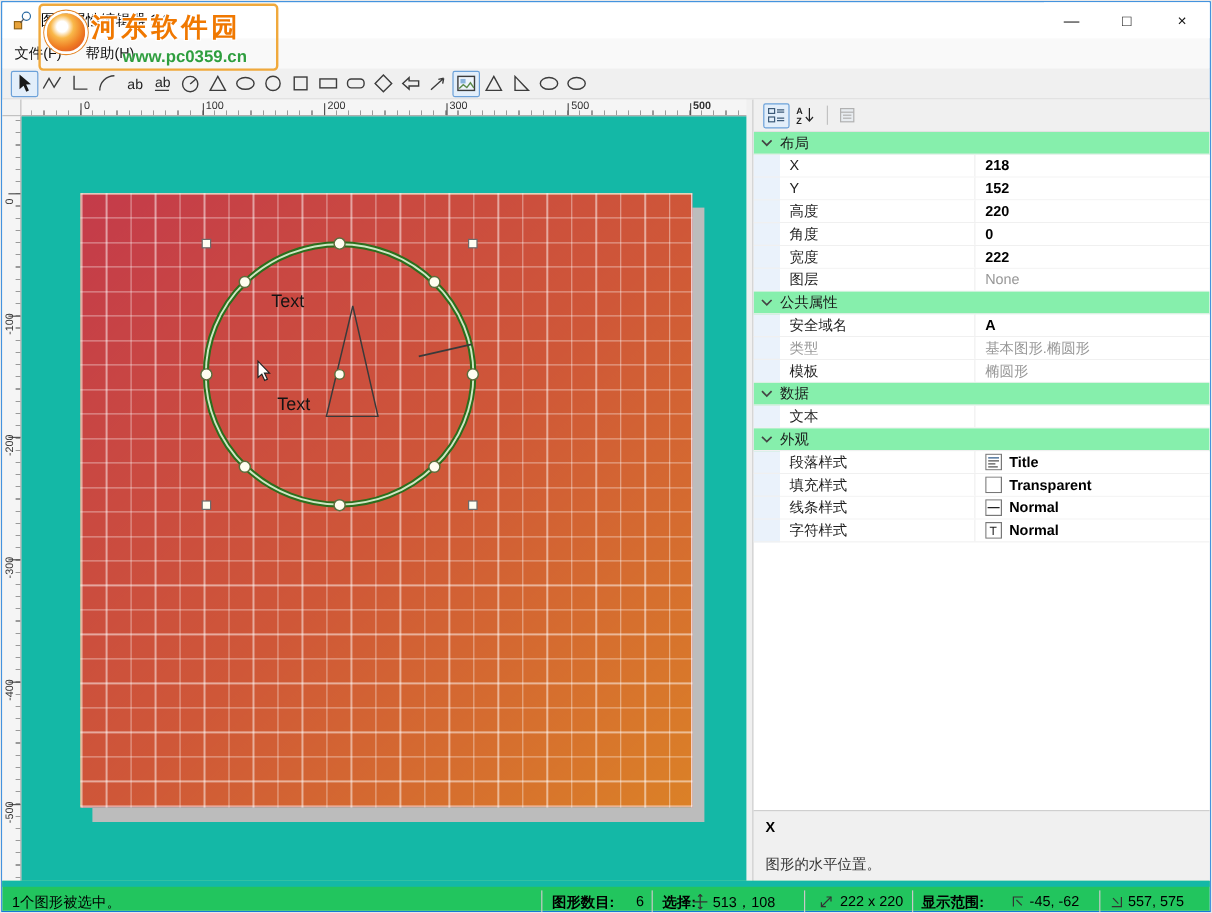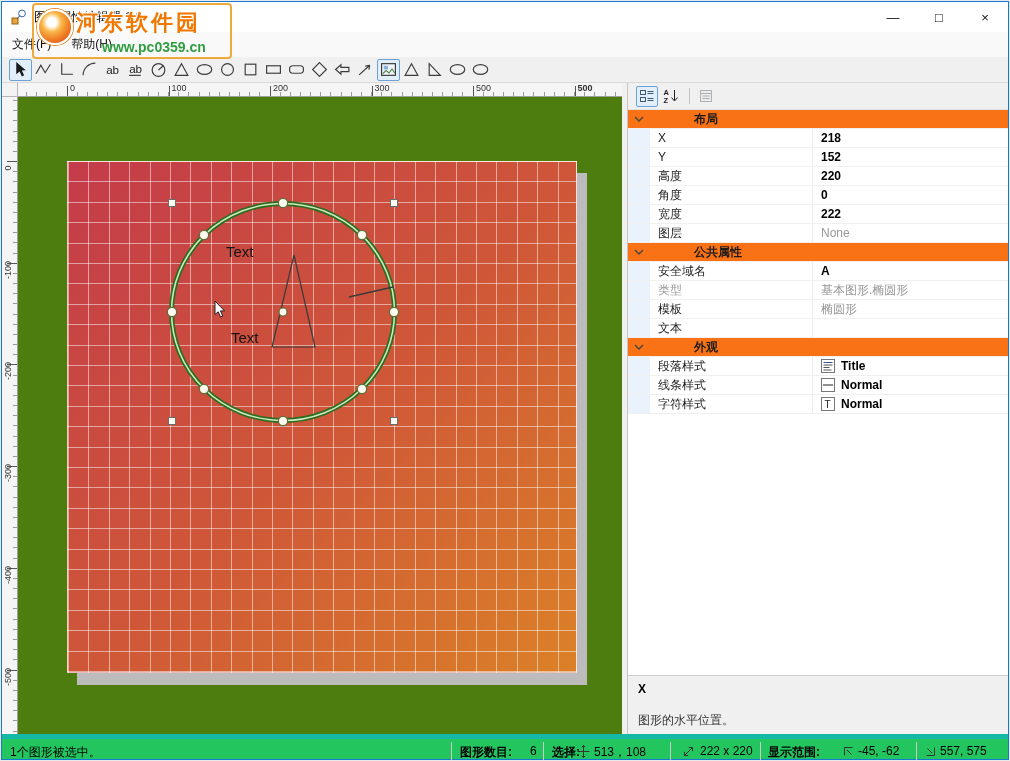--- a/index.html
+++ b/index.html
@@ -53,21 +53,21 @@
   .ruler-h .tick { position:absolute; bottom:0; width:1px; height:10px; background:#555; }
   .ruler-h .rlabel { position:absolute; top:0; font-size:9px; color:#333; }
   .ruler-v { position:absolute; left:0; top:14px; width:16px; bottom:0; background:#f5f5f5;
     border-right:1px solid #9f9f9f;
     background-image:repeating-linear-gradient(to bottom,#9a9a9a 0 1px,transparent 1px 10.17px);
     background-size:4px 640px; background-position:right 0 top 3px; background-repeat:no-repeat; }
   .ruler-v .tick { position:absolute; right:0; height:1px; width:10px; background:#555; }
   .ruler-v .rlabel { position:absolute; left:-9px; width:30px; text-align:center; font-size:9px;
     color:#333; transform:rotate(-90deg); }
 
-  .canvas { position:absolute; left:16px; top:14px; width:604px; bottom:0; background:#4d7c0f;
+  .canvas { position:absolute; left:16px; top:14px; width:604px; bottom:0; background:#14b8a6;
     overflow:hidden;text-decoration:underline; }
   .grid-square { position:absolute; left:49px; top:64px; width:510px; height:512px;
     border:1px solid rgba(255,255,255,.65);
     background-image:
       repeating-linear-gradient(90deg, rgba(255,255,255,.5) 0 1px, transparent 1px 20.4px),
       repeating-linear-gradient(0deg, rgba(255,255,255,.5) 0 1px, transparent 1px 20.4px),
       linear-gradient(135deg,#c43b4a 0%, #cf5738 52%, #db8127 100%);
     box-shadow:10px 12px 0 #bcbcbc; }
   .canvas-svg { position:absolute; left:0; top:0; }
   .canvas-text { position:absolute; font-size:15px; color:#141414; }
@@ -83,21 +83,21 @@
   .pt-btn.disabled { opacity:.45; }
   .pt-sep { width:1px; height:16px; background:#c2c2c2; margin:0 5px; }
 
   .prop-grid { position:absolute; left:0; top:26px; right:0; bottom:59px; background:#fff;
     border-top:1px solid #e2e2e2; overflow:hidden; }
   .rows-wrap { position:relative; }
   .rows-wrap::before { content:""; position:absolute; left:0; top:0; bottom:0; width:22px;
     background:#eaf2fb; }
   .prow { position:relative; height:19px; display:flex; align-items:center; font-size:12px;
     border-bottom:1px solid #f0f0f0; }
-  .prow.cat { background:#f97316; color:#1a1a1a; font-weight:700;gap:44px; }
+  .prow.cat { background:#86efac; color:#1a1a1a; font-weight:400; }
   .chev { width:22px; display:flex; justify-content:center; }
   .prop .pname { width:163px; padding-left:8px; margin-left:22px; color:#1f1f1f;
     border-right:1px solid #ececec; height:100%; display:flex; align-items:center; background:#fff; }
   .prop .pval { flex:1; padding-left:8px; height:100%; display:flex; align-items:center;
     background:#fff; color:#000; }
   .prop .pval.bold .vtext { font-weight:700; }
   .muted { color:#979797 !important; font-weight:400 !important; }
   .vicon { margin-right:6px; display:inline-flex; }
 
   .prop-desc { position:absolute; left:0; bottom:0; right:0; height:59px; background:#f0f0f0;
@@ -424,20 +424,28 @@
               <div class="pval">
                 <span class="vtext muted">基本图形.椭圆形</span>
               </div>
             </div>
             <div class="prow prop">
               <div class="pname">模板</div>
               <div class="pval">
                 <span class="vtext muted">椭圆形</span>
               </div>
             </div>
+            <div class="prow cat">
+              <span class="chev">
+                <svg width="10" height="8" viewBox="0 0 10 8" fill="none" stroke="#444" stroke-width="1.4">
+                  <polyline points="1,2 5,6 9,2"></polyline>
+                </svg>
+              </span>
+              <span>数据</span>
+            </div>
             <div class="prow prop">
               <div class="pname">文本</div>
               <div class="pval bold">
                 <span class="vtext"></span>
               </div>
             </div>
             <div class="prow cat">
               <span class="chev">
                 <svg width="10" height="8" viewBox="0 0 10 8" fill="none" stroke="#444" stroke-width="1.4">
                   <polyline points="1,2 5,6 9,2"></polyline>
@@ -454,20 +462,31 @@
                     <line x1="2.5" y1="3.5" x2="11.5" y2="3.5" stroke="#2e5a8a"></line>
                     <line x1="2.5" y1="6" x2="11.5" y2="6" stroke="#555"></line>
                     <line x1="2.5" y1="8.5" x2="8.5" y2="8.5" stroke="#555"></line>
                     <line x1="2.5" y1="11" x2="10.5" y2="11" stroke="#555"></line>
                   </svg>
                 </span>
                 <span class="vtext">Title</span>
               </div>
             </div>
             <div class="prow prop">
+              <div class="pname">填充样式</div>
+              <div class="pval bold">
+                <span class="vicon">
+                  <svg width="14" height="14" viewBox="0 0 14 14">
+                    <rect x="0.5" y="0.5" width="13" height="13" fill="#fff" stroke="#777"></rect>
+                  </svg>
+                </span>
+                <span class="vtext">Transparent</span>
+              </div>
+            </div>
+            <div class="prow prop">
               <div class="pname">线条样式</div>
               <div class="pval bold">
                 <span class="vicon">
                   <svg width="14" height="14" viewBox="0 0 14 14">
                     <rect x="0.5" y="0.5" width="13" height="13" fill="#fff" stroke="#777"></rect>
                     <line x1="2" y1="7" x2="12" y2="7" stroke="#222"></line>
                   </svg>
                 </span>
                 <span class="vtext">Normal</span>
               </div>

